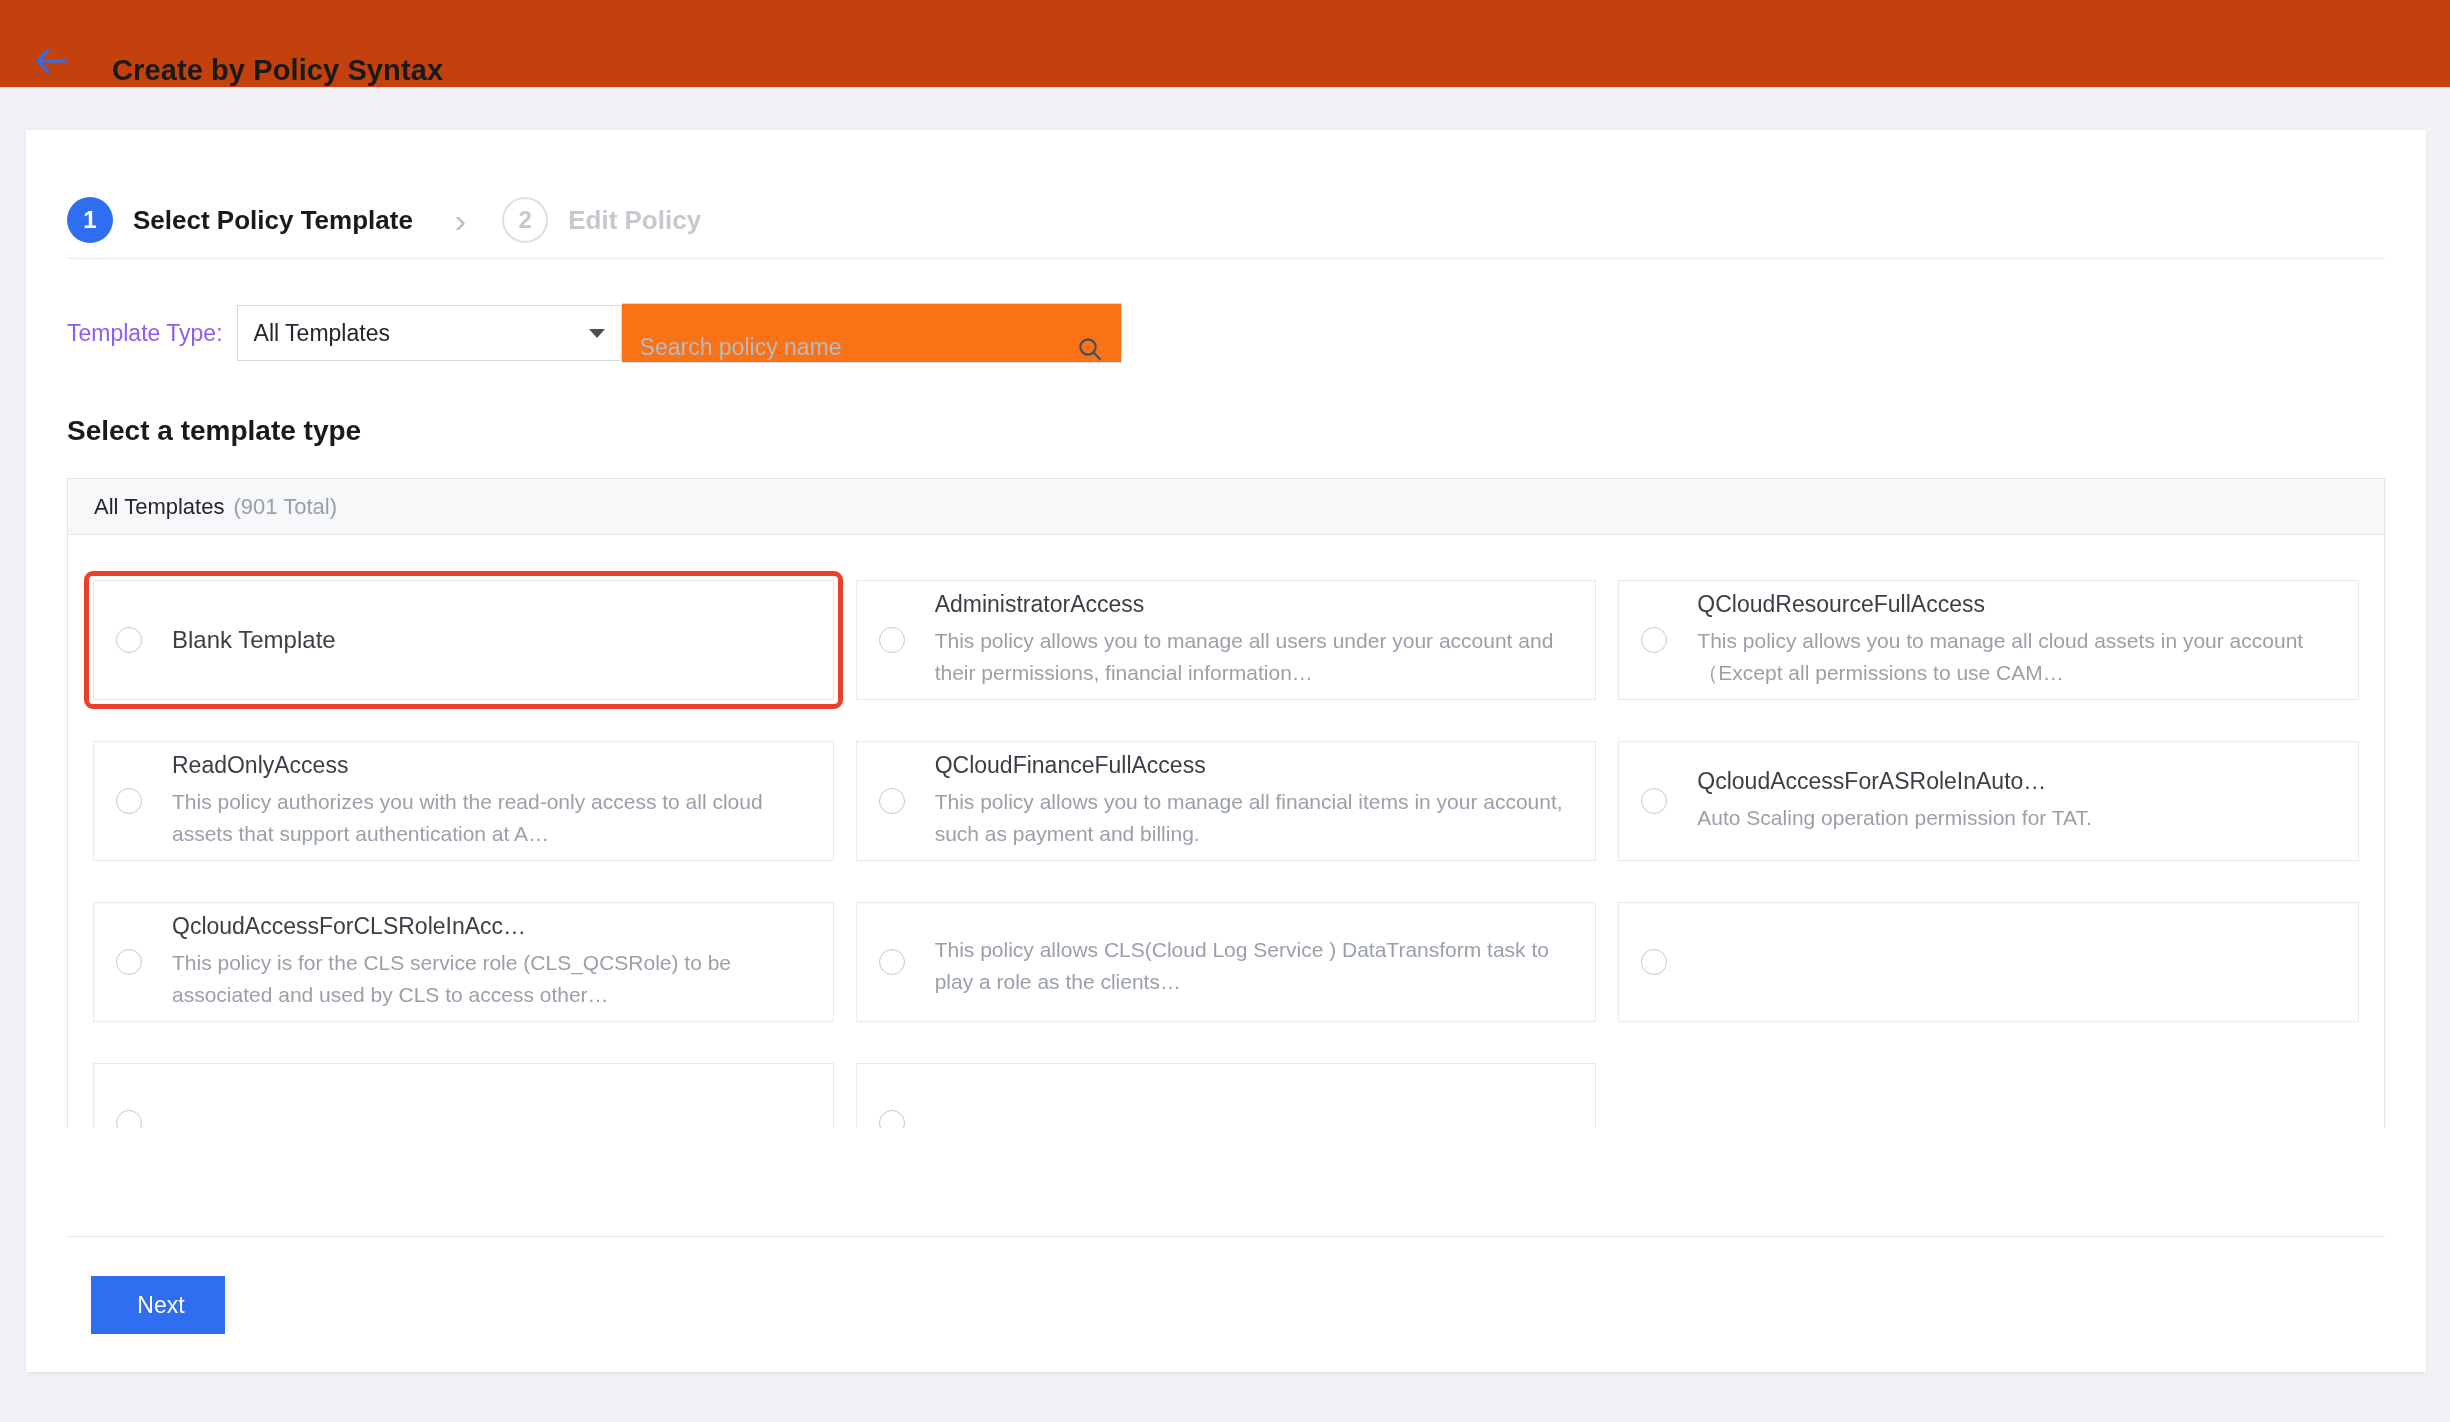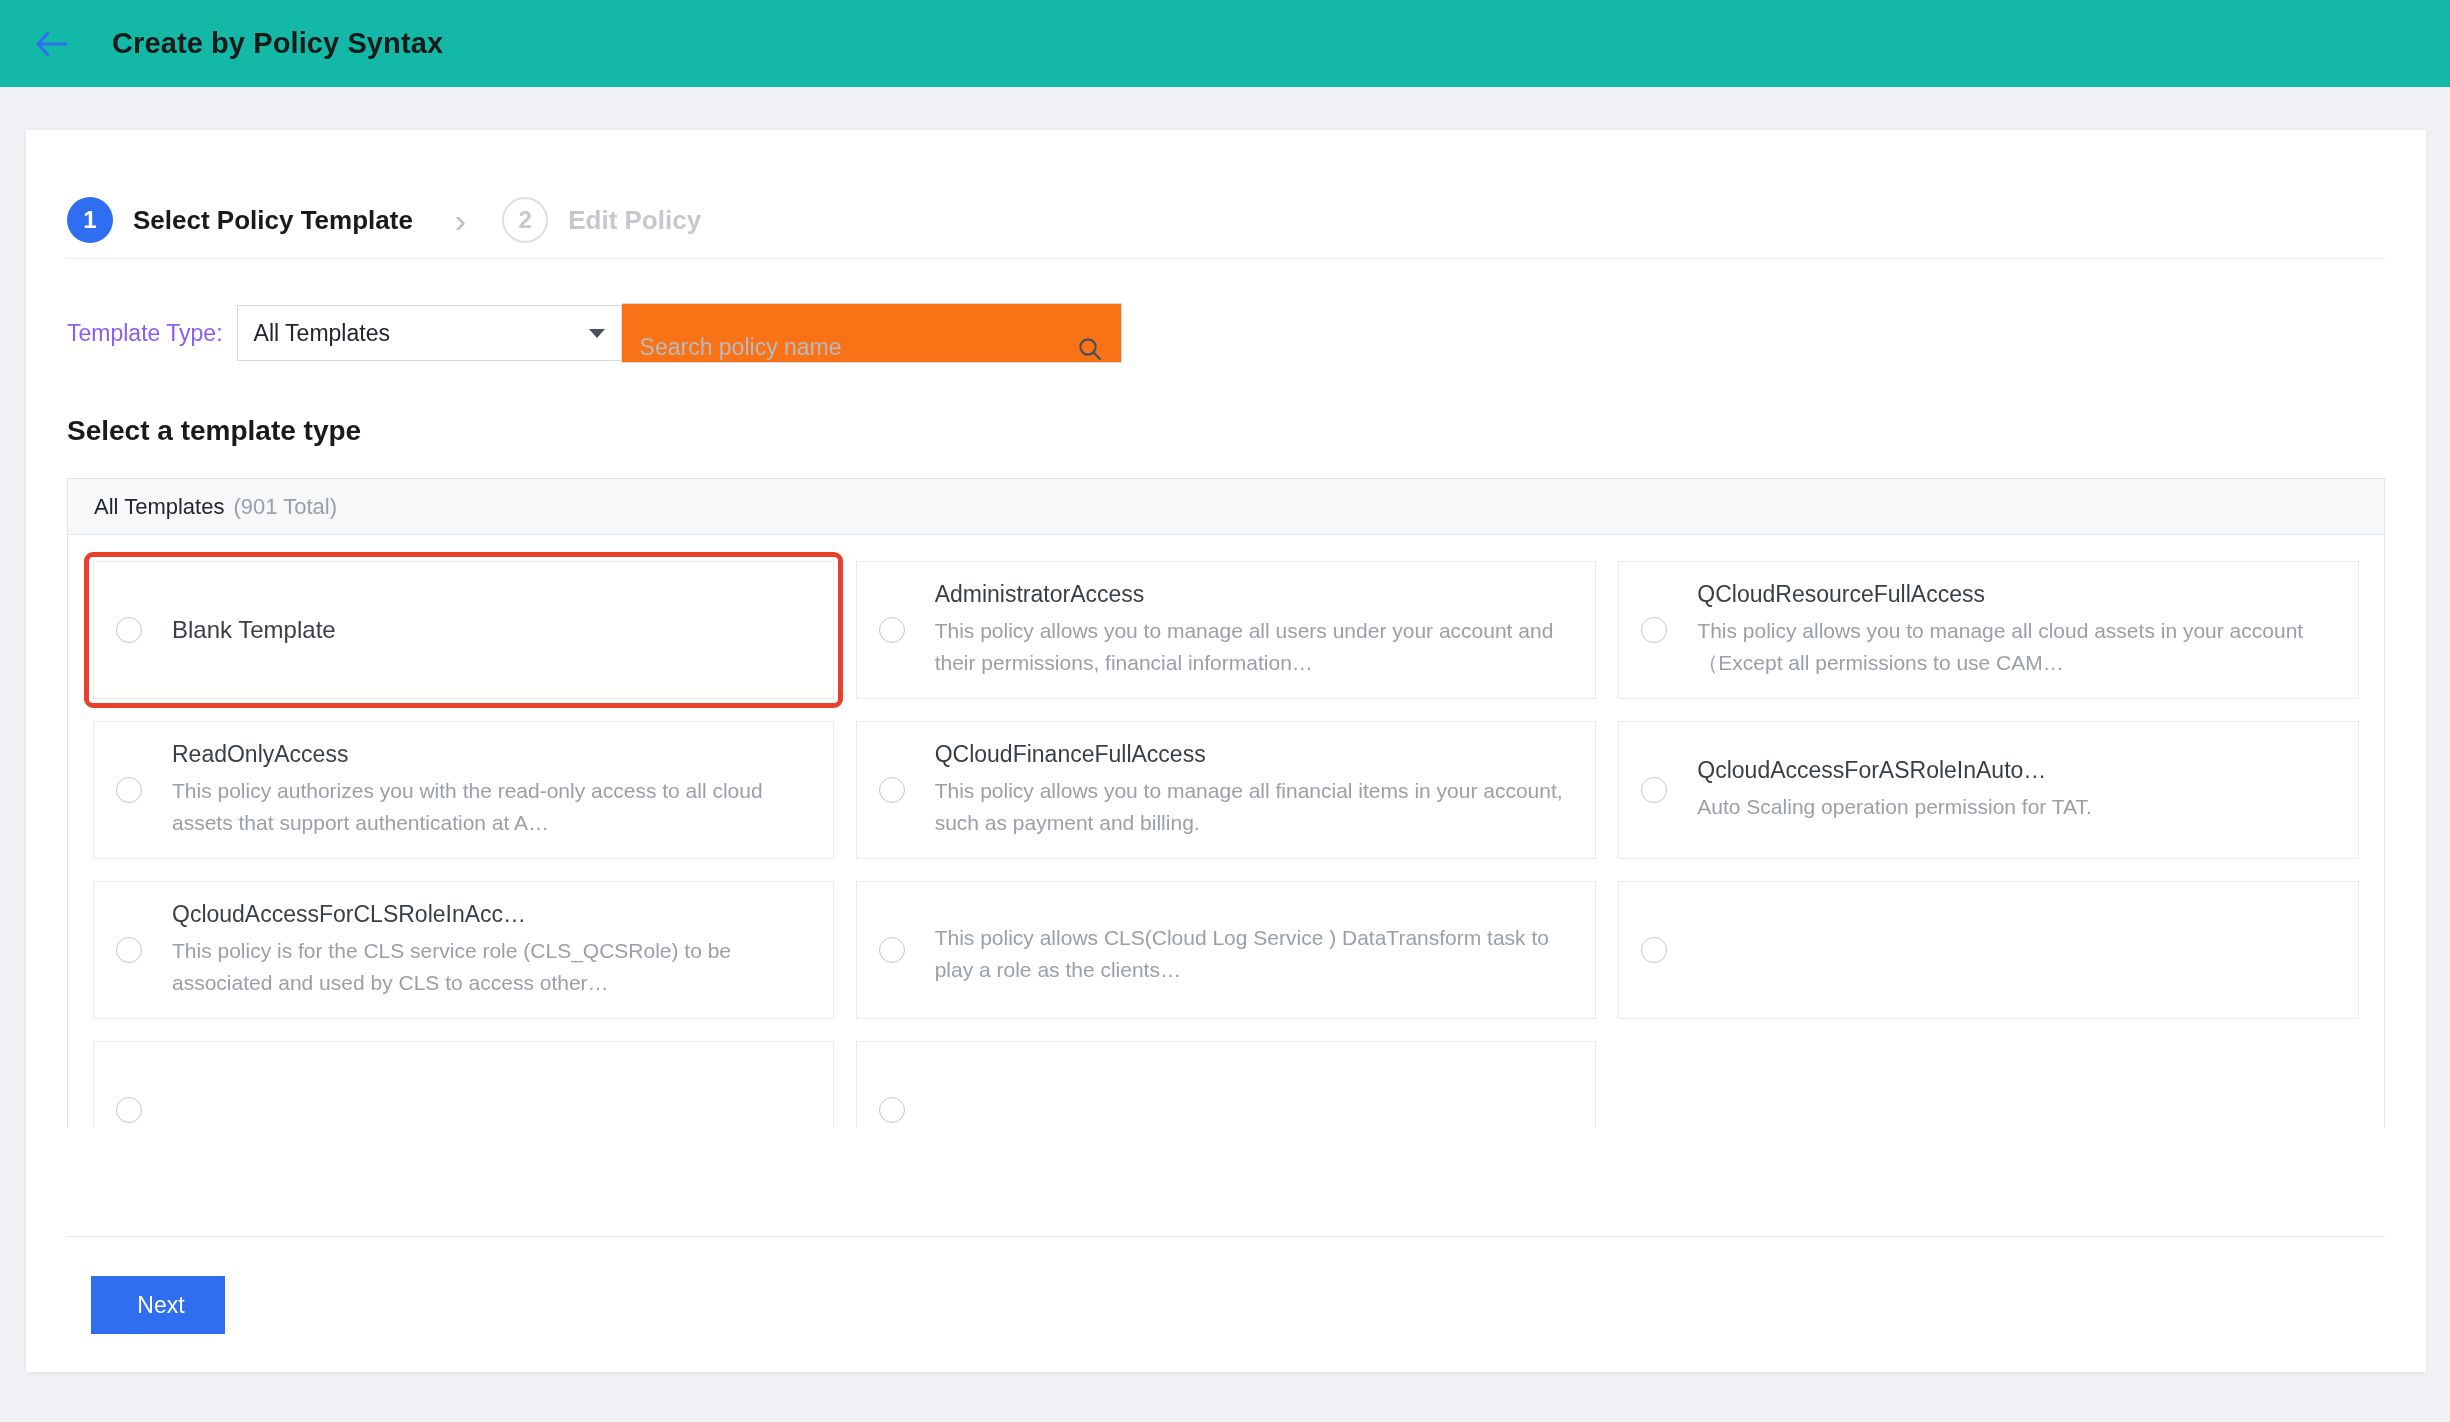--- a/index.html
+++ b/index.html
@@ -7,23 +7,23 @@
     margin: 0; padding: 0;
     width: 2450px; height: 1422px;
     background: #f0f2f5;
     font-family: "Liberation Sans", sans-serif;
     -webkit-font-smoothing: antialiased;
   }
 
   
   .topbar {
     height: 88px;
-    background: #14b8a6;
+    background: #c2410c;
     display: flex;
-    align-items: center;
+    align-items: flex-end;
     padding-left: 26px;
     border-bottom: 1px solid #e8eaec;
   }
   .back-btn {
     width: 52px; height: 52px;
     display: flex; align-items: center; justify-content: center;
     cursor: pointer;
     color: #2f6ef0;
   }
   .back-btn svg { display: block; }
@@ -167,26 +167,27 @@
 
   .grid {
     display: grid;
     grid-template-columns: repeat(3, 1fr);
     gap: 22px 22px;
     padding: 26px 25px 0 25px;
   }
   .card {
     border: 1px solid #e8eaed;
     background: #fff;
-    height: 138px;
+    height: 120px;
     display: flex;
     align-items: center;
     padding: 0 22px 0 22px;
     cursor: pointer;
     position: relative;
+    margin-top: 19px;
   }
   .card.selected-outline::after {
     content: "";
     position: absolute;
     left: -10px; top: -10px; right: -10px; bottom: -10px;
     border: 5px solid #e8402a;
     border-radius: 9px;
     pointer-events: none;
   }
   .radio {

